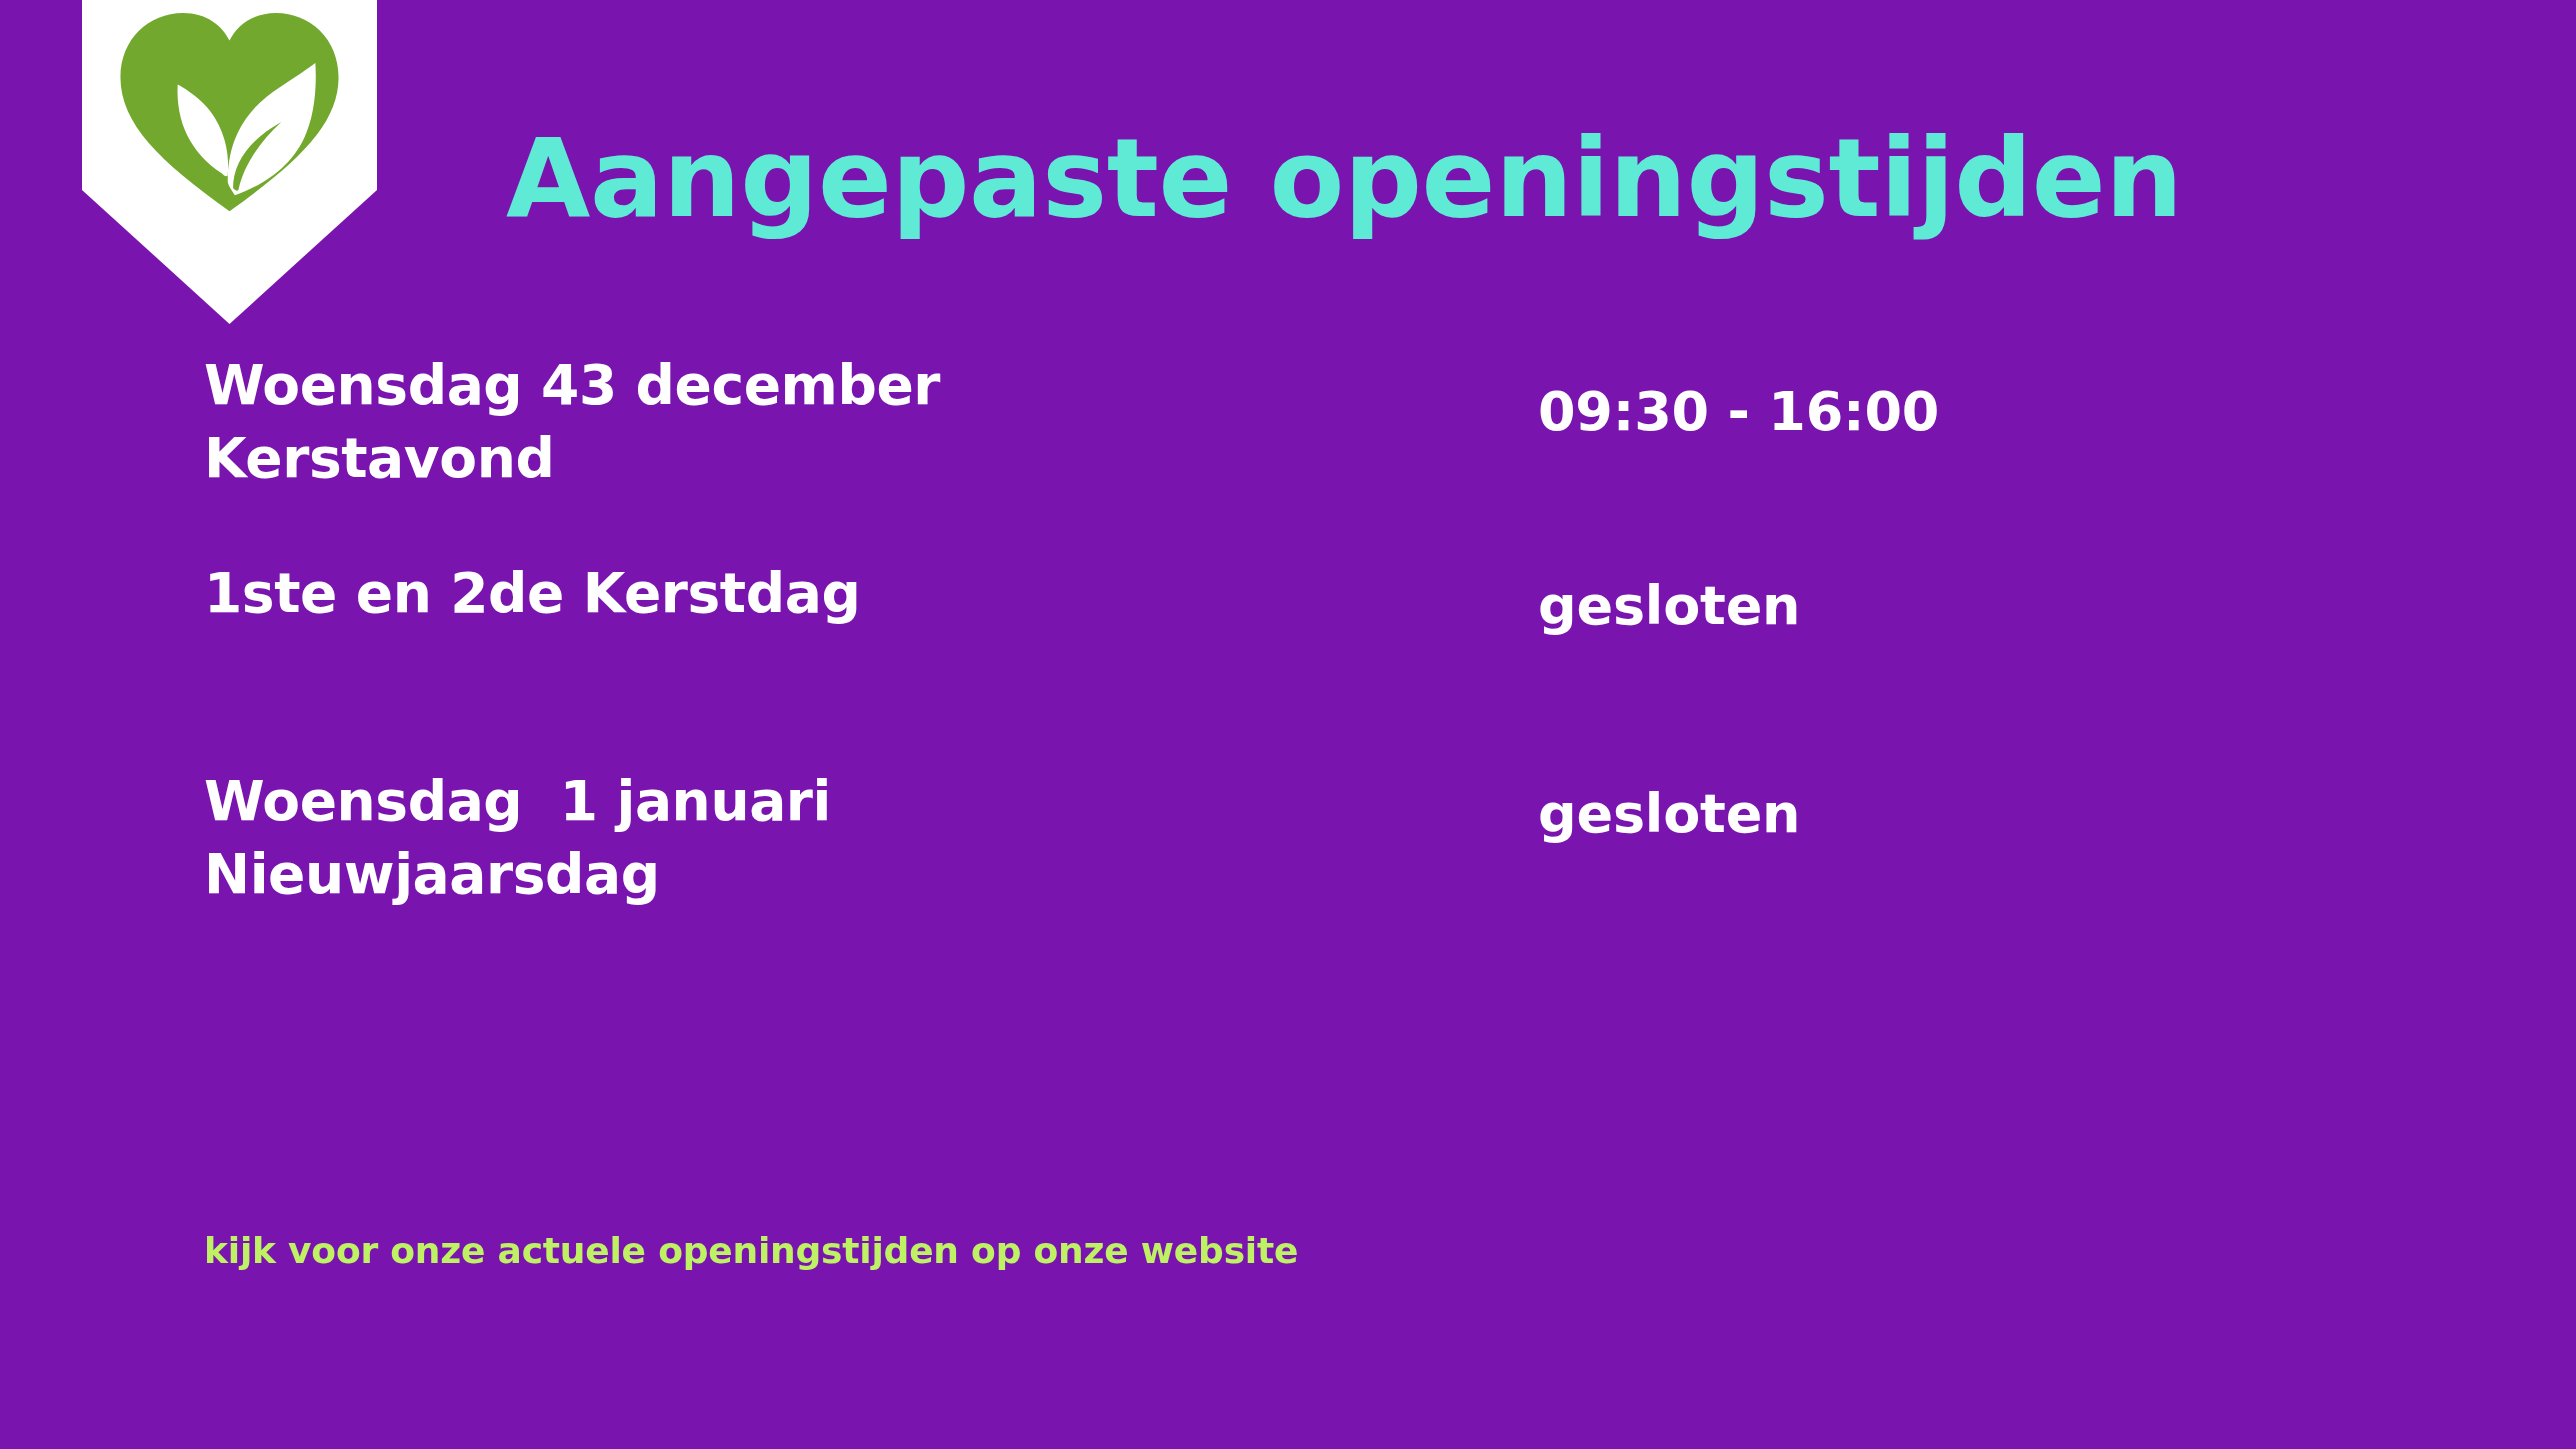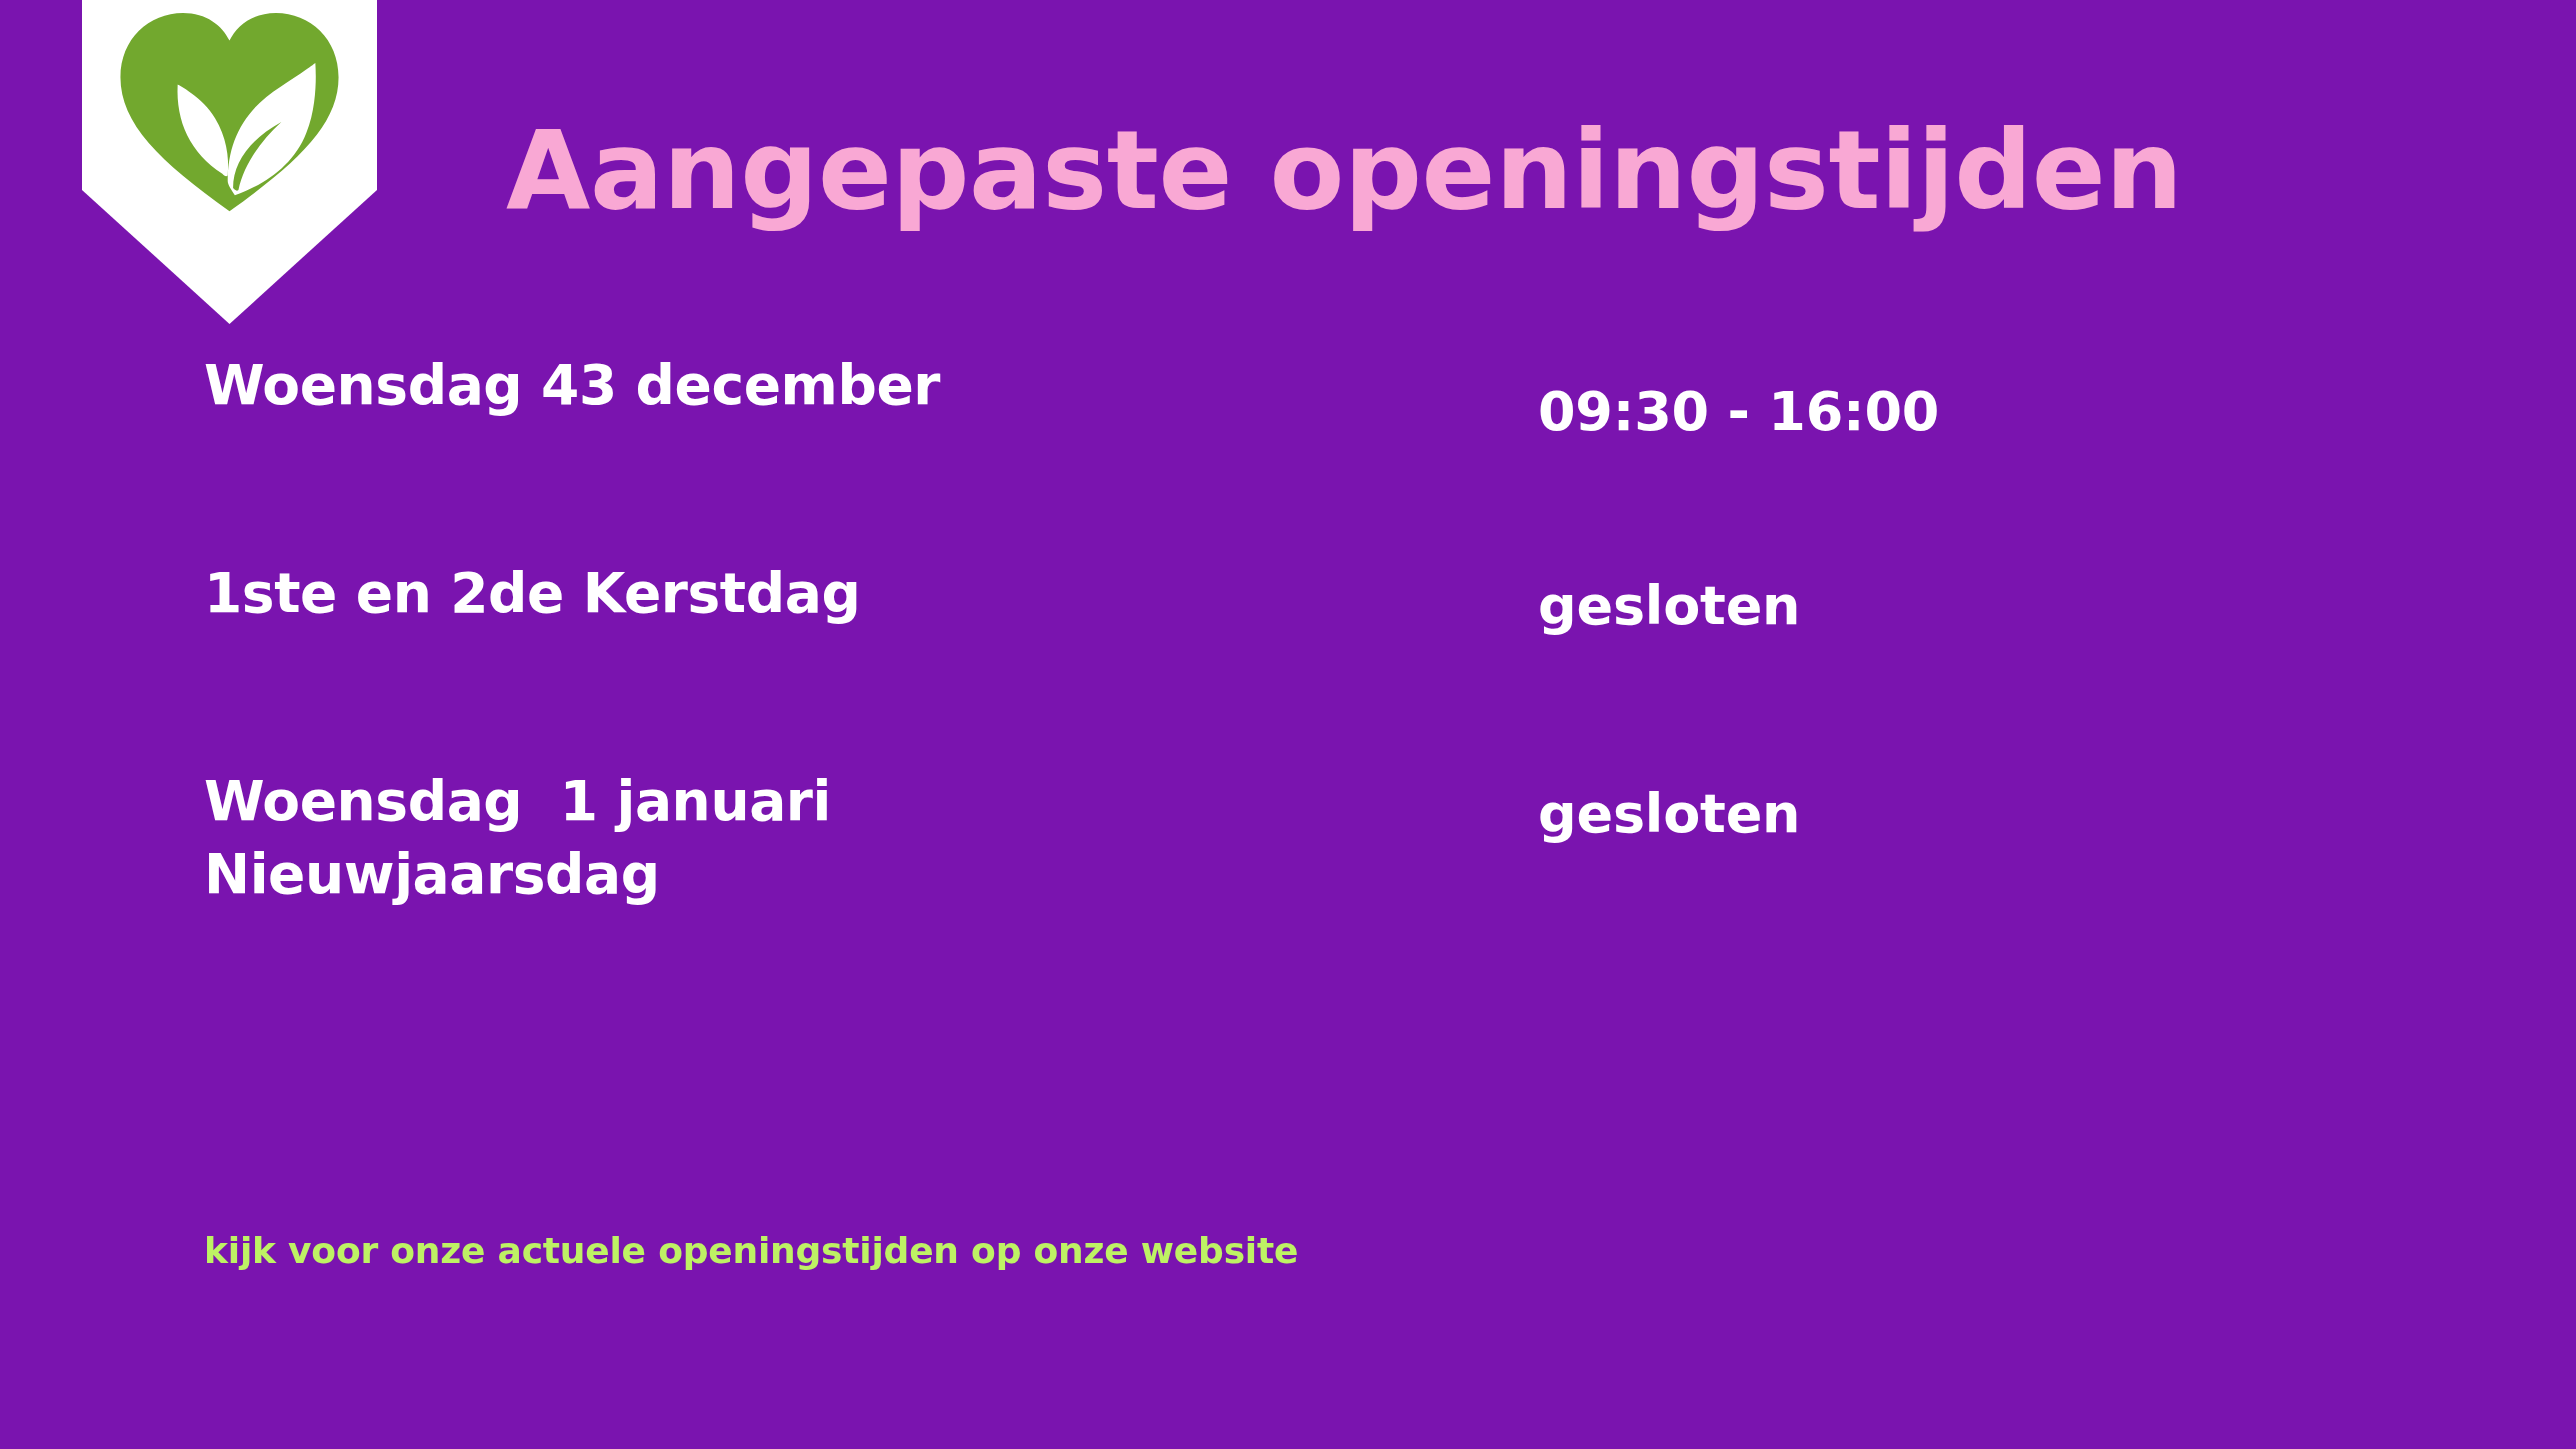--- a/index.html
+++ b/index.html
@@ -32,26 +32,26 @@
   .logo-banner svg {
     display: block;
     width: 295px;
     height: 329px;
   }
 
   
   .poster-title {
     position: absolute;
     left: 506px;
-    top: 114px;
+    top: 122px;
     font-family: "DejaVu Sans", sans-serif;
     font-weight: bold;
     font-size: 109px;
     line-height: 1.05;
-    color: #f9a8d4;
+    color: #5eead4;
     letter-spacing: -0.4px;
     white-space: nowrap;
   }
 
   
   .schedule {
     position: absolute;
     left: 0;
     top: 349px;
     width: 2576px;
@@ -145,20 +145,21 @@
     </svg>
   </div>
 
   <div class="poster-title">Aangepaste openingstijden</div>
 
   <div class="schedule">
 
     <div class="schedule-row r1">
       <div class="row-labels">
         <div class="row-line">Woensdag 43 december</div>
+        <div class="row-line">Kerstavond</div>
       </div>
       <div class="row-hours">
         <div class="hours-text">09:30 - 16:00</div>
       </div>
     </div>
 
     <div class="schedule-row r2">
       <div class="row-labels">
         <div class="row-line">1ste en 2de Kerstdag</div>
       </div>

